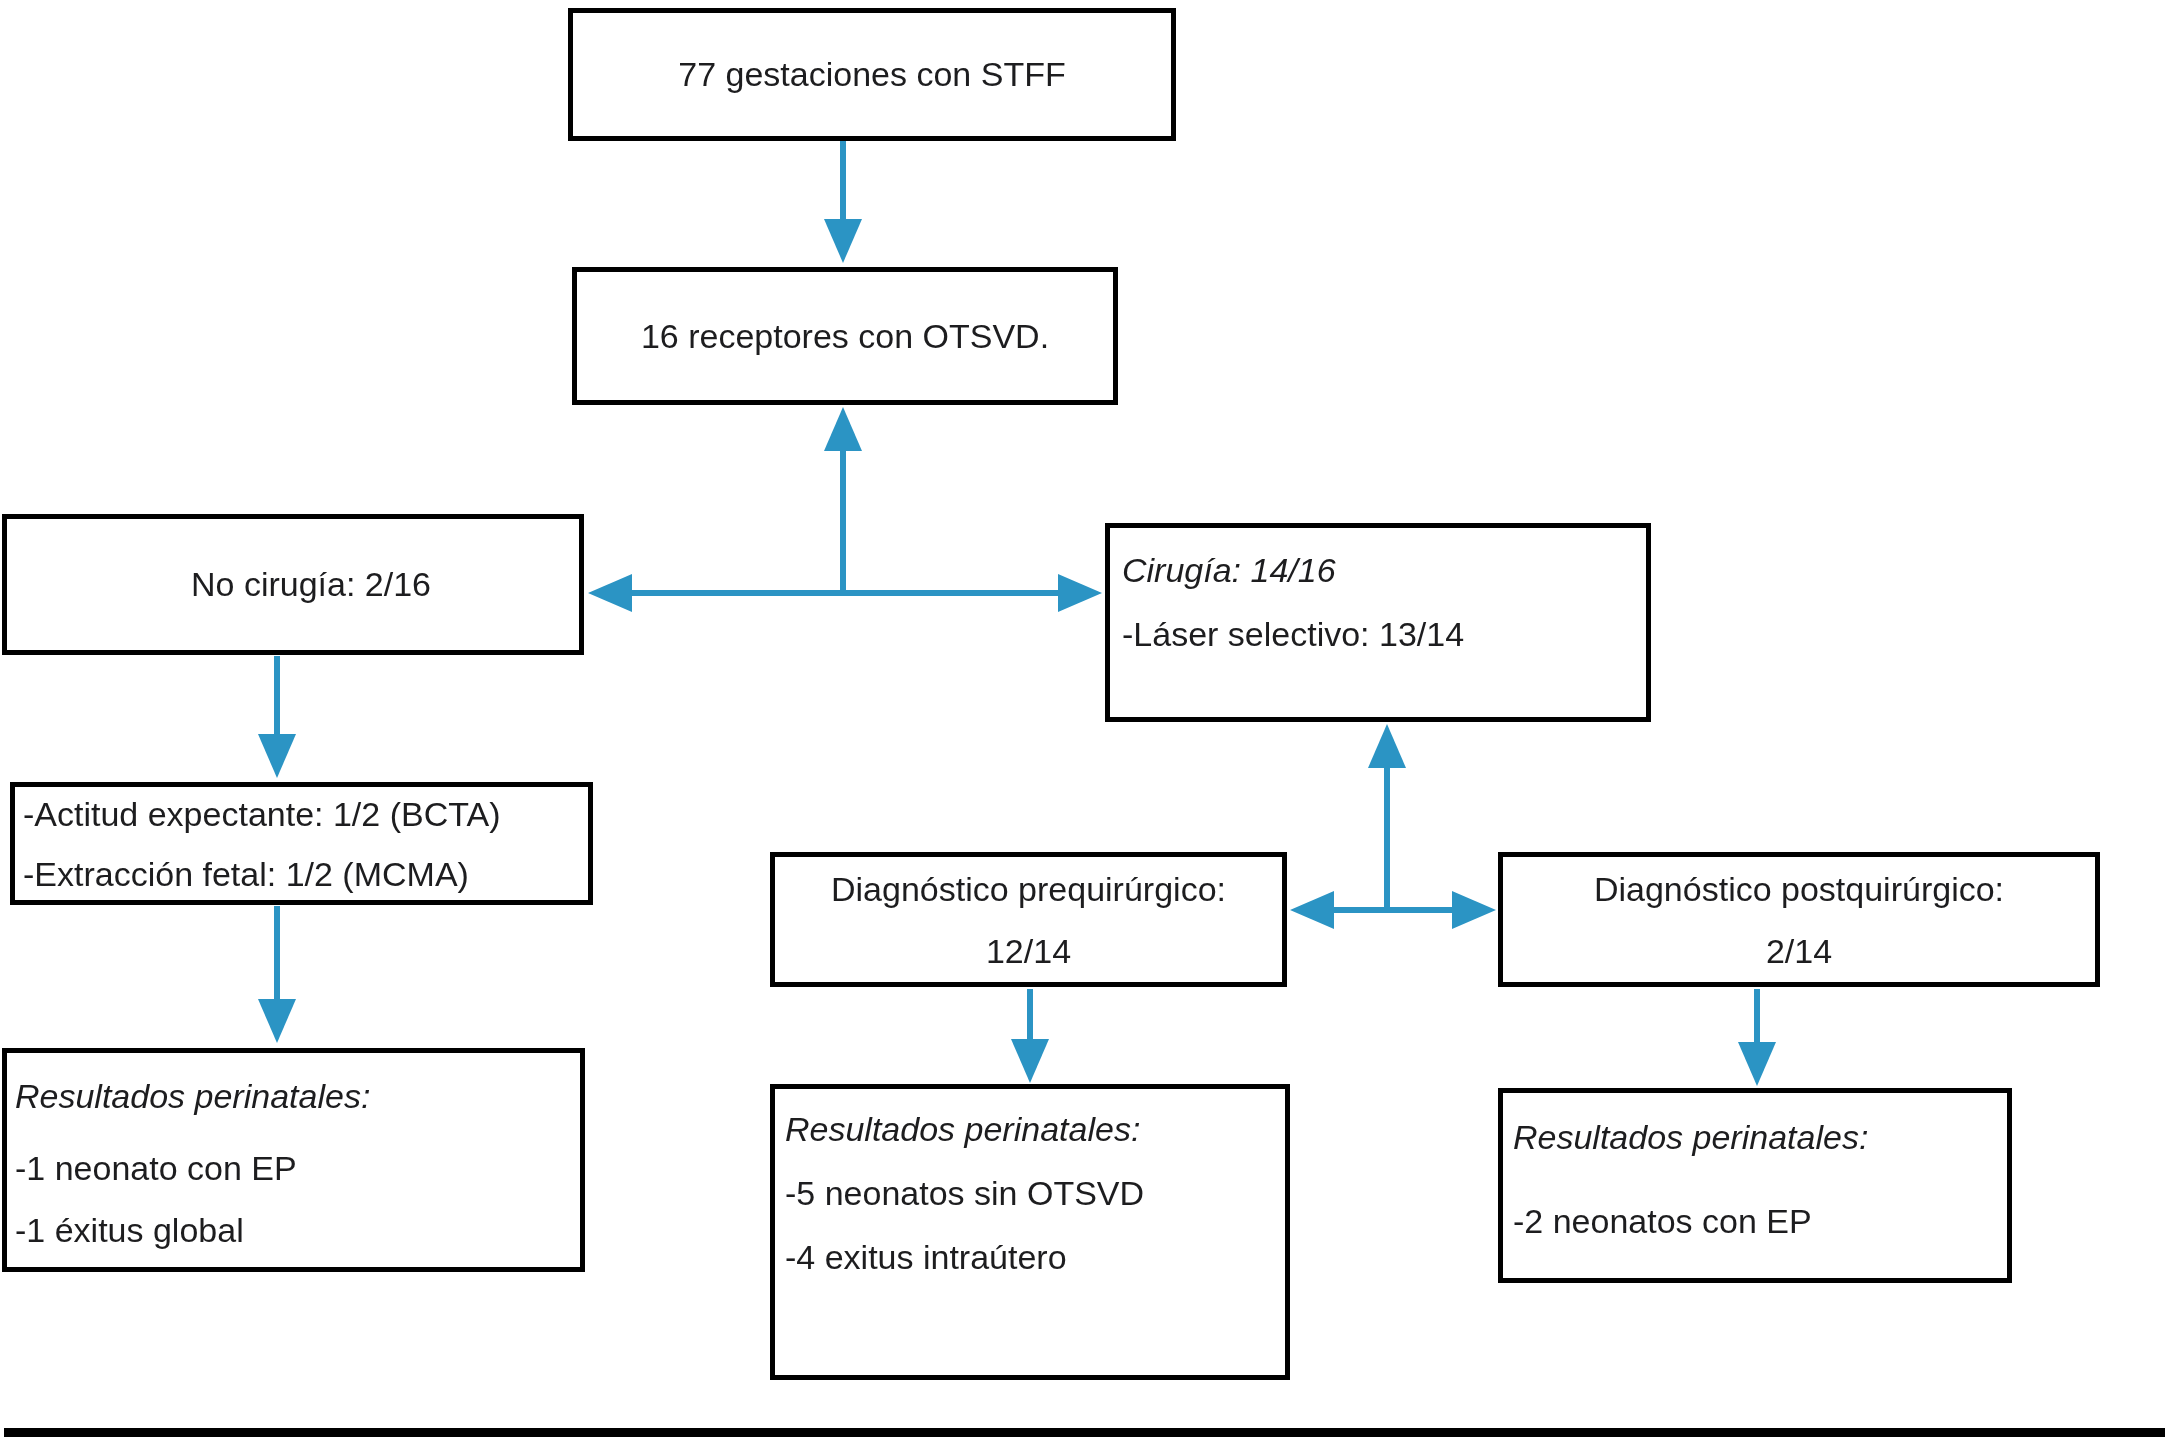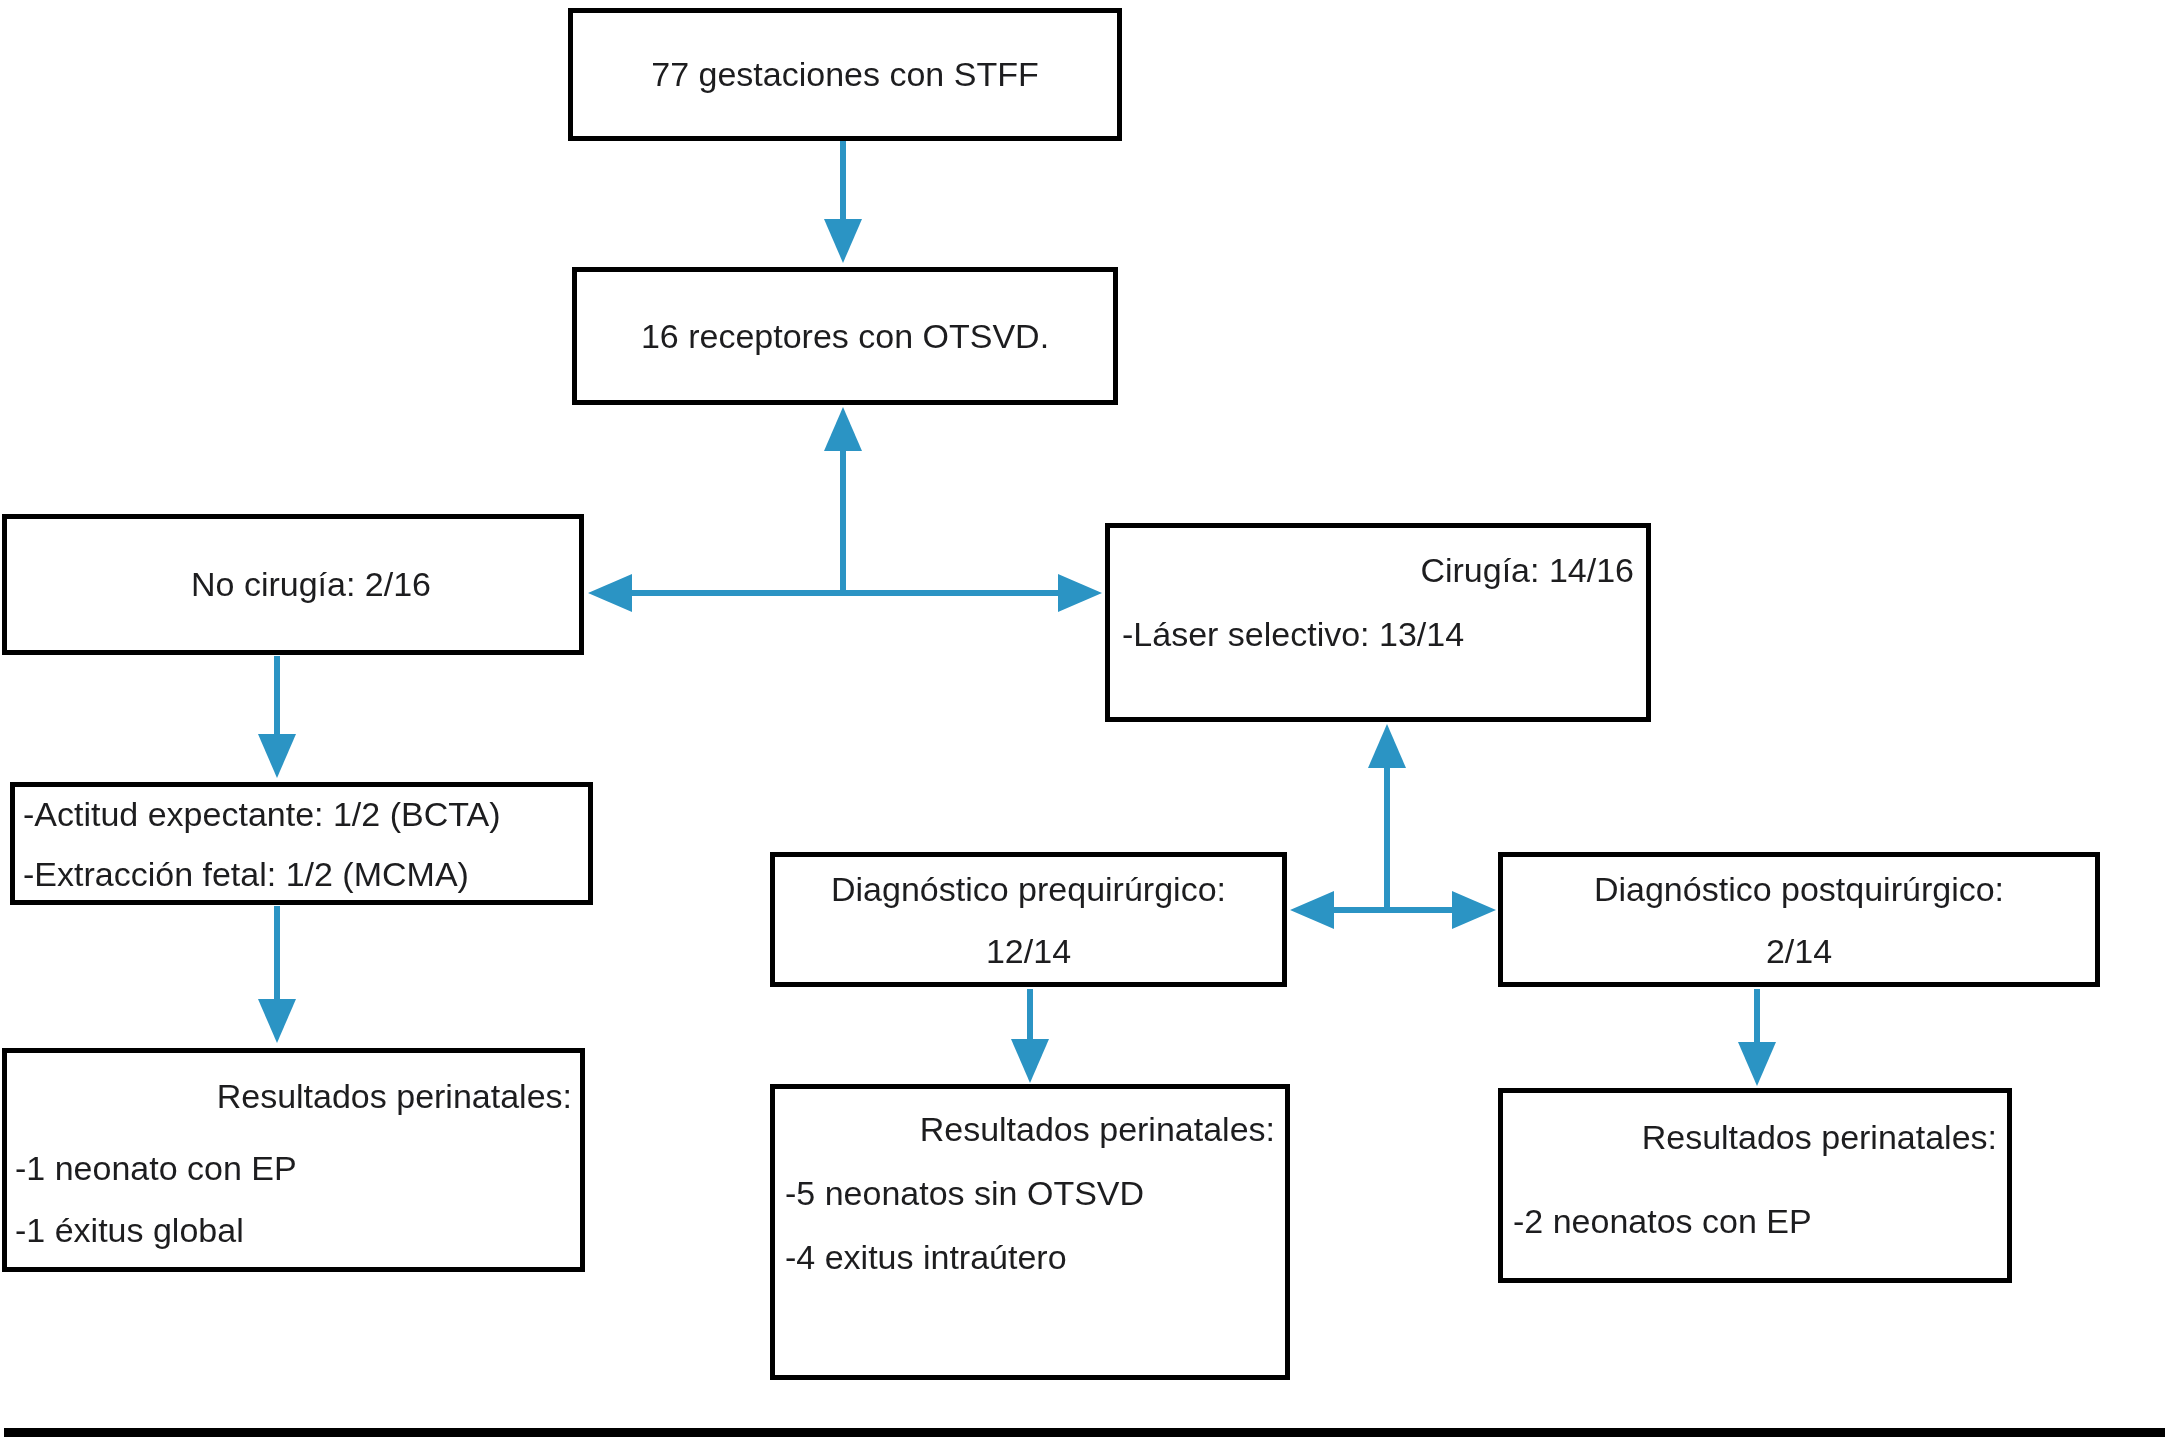--- a/index.html
+++ b/index.html
@@ -38,30 +38,30 @@
     flex-direction: column;
     justify-content: center;
     text-align: left;
   }
   .line  { position: absolute; background: var(--arrow-color); }
   .ah    { position: absolute; width: 0; height: 0; }
   .ah-down  { border-left: 19px solid transparent; border-right: 19px solid transparent; border-top: 44px solid var(--arrow-color); }
   .ah-up    { border-left: 19px solid transparent; border-right: 19px solid transparent; border-bottom: 44px solid var(--arrow-color); }
   .ah-left  { border-top: 19px solid transparent; border-bottom: 19px solid transparent; border-right: 44px solid var(--arrow-color); }
   .ah-right { border-top: 19px solid transparent; border-bottom: 19px solid transparent; border-left: 44px solid var(--arrow-color); }
-  .title-line { text-align: right; }
+  .title-line { text-align: left; font-style: italic; }
   .item-line  { text-align: left; }
   .divider { position: absolute; background: var(--border-color); }
 </style>
 </head>
 <body>
 
 <div id="canvas">
 
-  <div class="box center-flex" style="left:568px; top:8px; width:554px; height:133px;">
+  <div class="box center-flex" style="left:568px; top:8px; width:608px; height:133px;">
     <div>77 gestaciones con STFF</div>
   </div>
 
   <div class="box center-flex" style="left:572px; top:267px; width:546px; height:138px; line-height:1.6;align-items:center;">
     <div>16 receptores con OTSVD.</div>
   </div>
 
   <div class="box center-flex" style="left:2px; top:514px; width:582px; height:141px;padding-left:36px;">
     <div>No cirugía: 2/16</div>
   </div>

